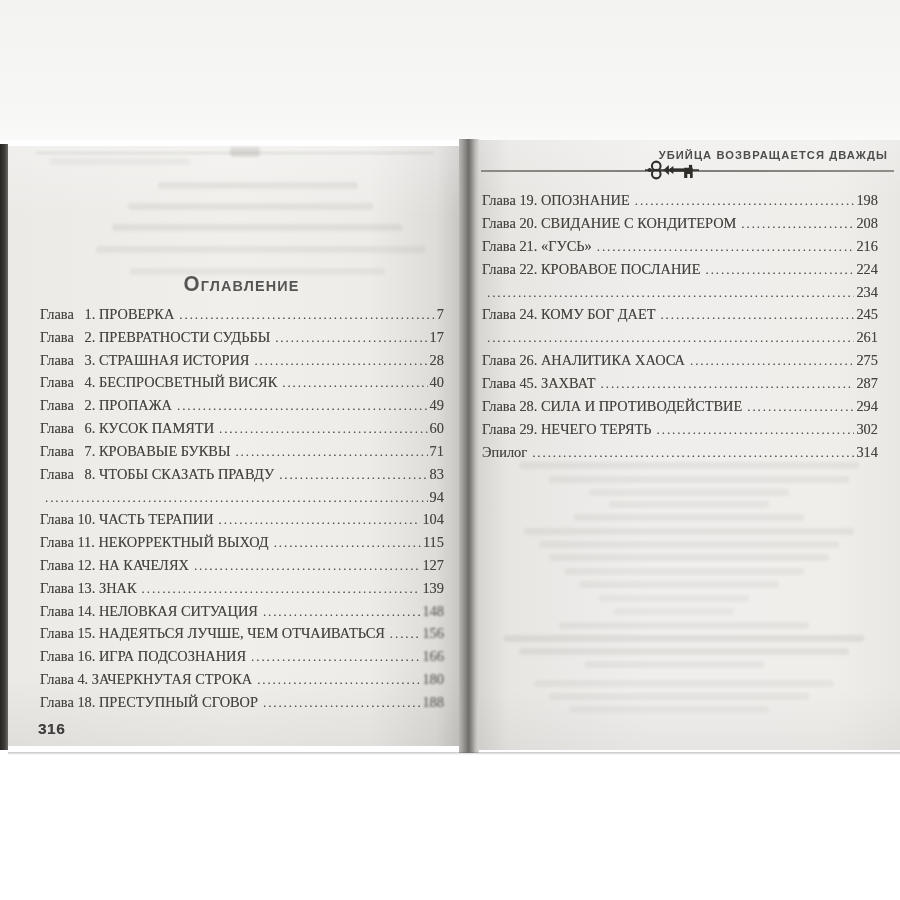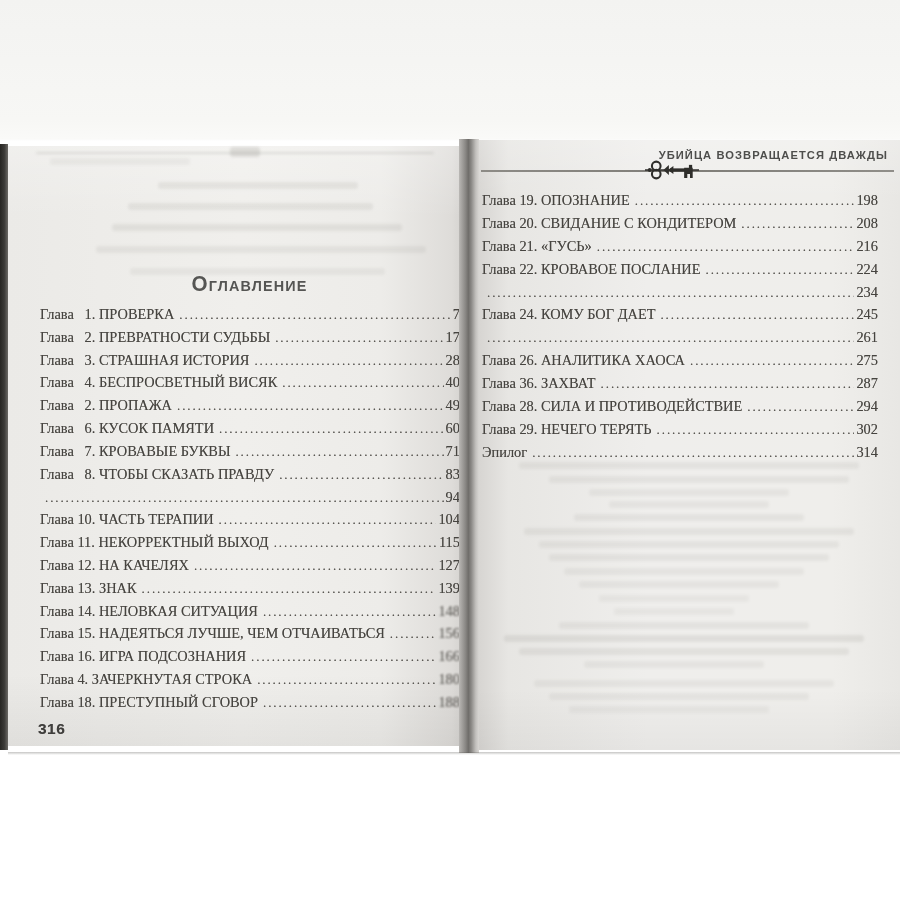--- a/index.html
+++ b/index.html
@@ -12,21 +12,20 @@
   .edge-strip{
     position:absolute;left:0;top:5px;width:8px;height:606px;
     background:linear-gradient(90deg,#262522 0%,#3c3b38 55%,#6b6965 100%);
   }
   .page{position:absolute;color:#464440;}
   .page-left{
     left:8px;top:7px;width:451px;height:600px;
     background:
       linear-gradient(180deg,rgba(255,255,255,.25) 0%,rgba(255,255,255,0) 12%,rgba(0,0,0,0) 88%,rgba(0,0,0,.05) 100%),
       linear-gradient(90deg,#ebeae7 0%,#f0efec 50%,#edecE9 80%,#dedcd9 95%,#c9c7c4 100%);
-    padding-left: 16px;
   }
   .gutter{
     position:absolute;left:459px;top:0;width:20px;height:614px;
     background:linear-gradient(90deg,#bab8b5 0%,#8a8885 32%,#6f6d6a 47%,#8c8a87 62%,#c2c0bd 84%,#d8d6d3 100%);
   }
   .page-right{
     left:479px;top:1px;width:421px;height:610px;
     background:
       linear-gradient(180deg,rgba(255,255,255,.2) 0%,rgba(255,255,255,0) 10%,rgba(0,0,0,0) 90%,rgba(0,0,0,.04) 100%),
       linear-gradient(90deg,#d7d5d2 0%,#e7e6e3 7%,#efeeec 40%,#efeeeb 84%,#e8e7e4 100%);
@@ -244,21 +243,21 @@
           <div class="toc-row">
             <span class="toc-dots">........................................................................................................................</span>
             <span class="toc-page">261</span>
           </div>
           <div class="toc-row">
             <span class="toc-label">Глава 26. АНАЛИТИКА ХАОСА</span>
             <span class="toc-dots">........................................................................................................................</span>
             <span class="toc-page">275</span>
           </div>
           <div class="toc-row">
-            <span class="toc-label">Глава 36. ЗАХВАТ</span>
+            <span class="toc-label">Глава 45. ЗАХВАТ</span>
             <span class="toc-dots">........................................................................................................................</span>
             <span class="toc-page">287</span>
           </div>
           <div class="toc-row">
             <span class="toc-label">Глава 28. СИЛА И ПРОТИВОДЕЙСТВИЕ</span>
             <span class="toc-dots">........................................................................................................................</span>
             <span class="toc-page">294</span>
           </div>
           <div class="toc-row">
             <span class="toc-label">Глава 29. НЕЧЕГО ТЕРЯТЬ</span>

